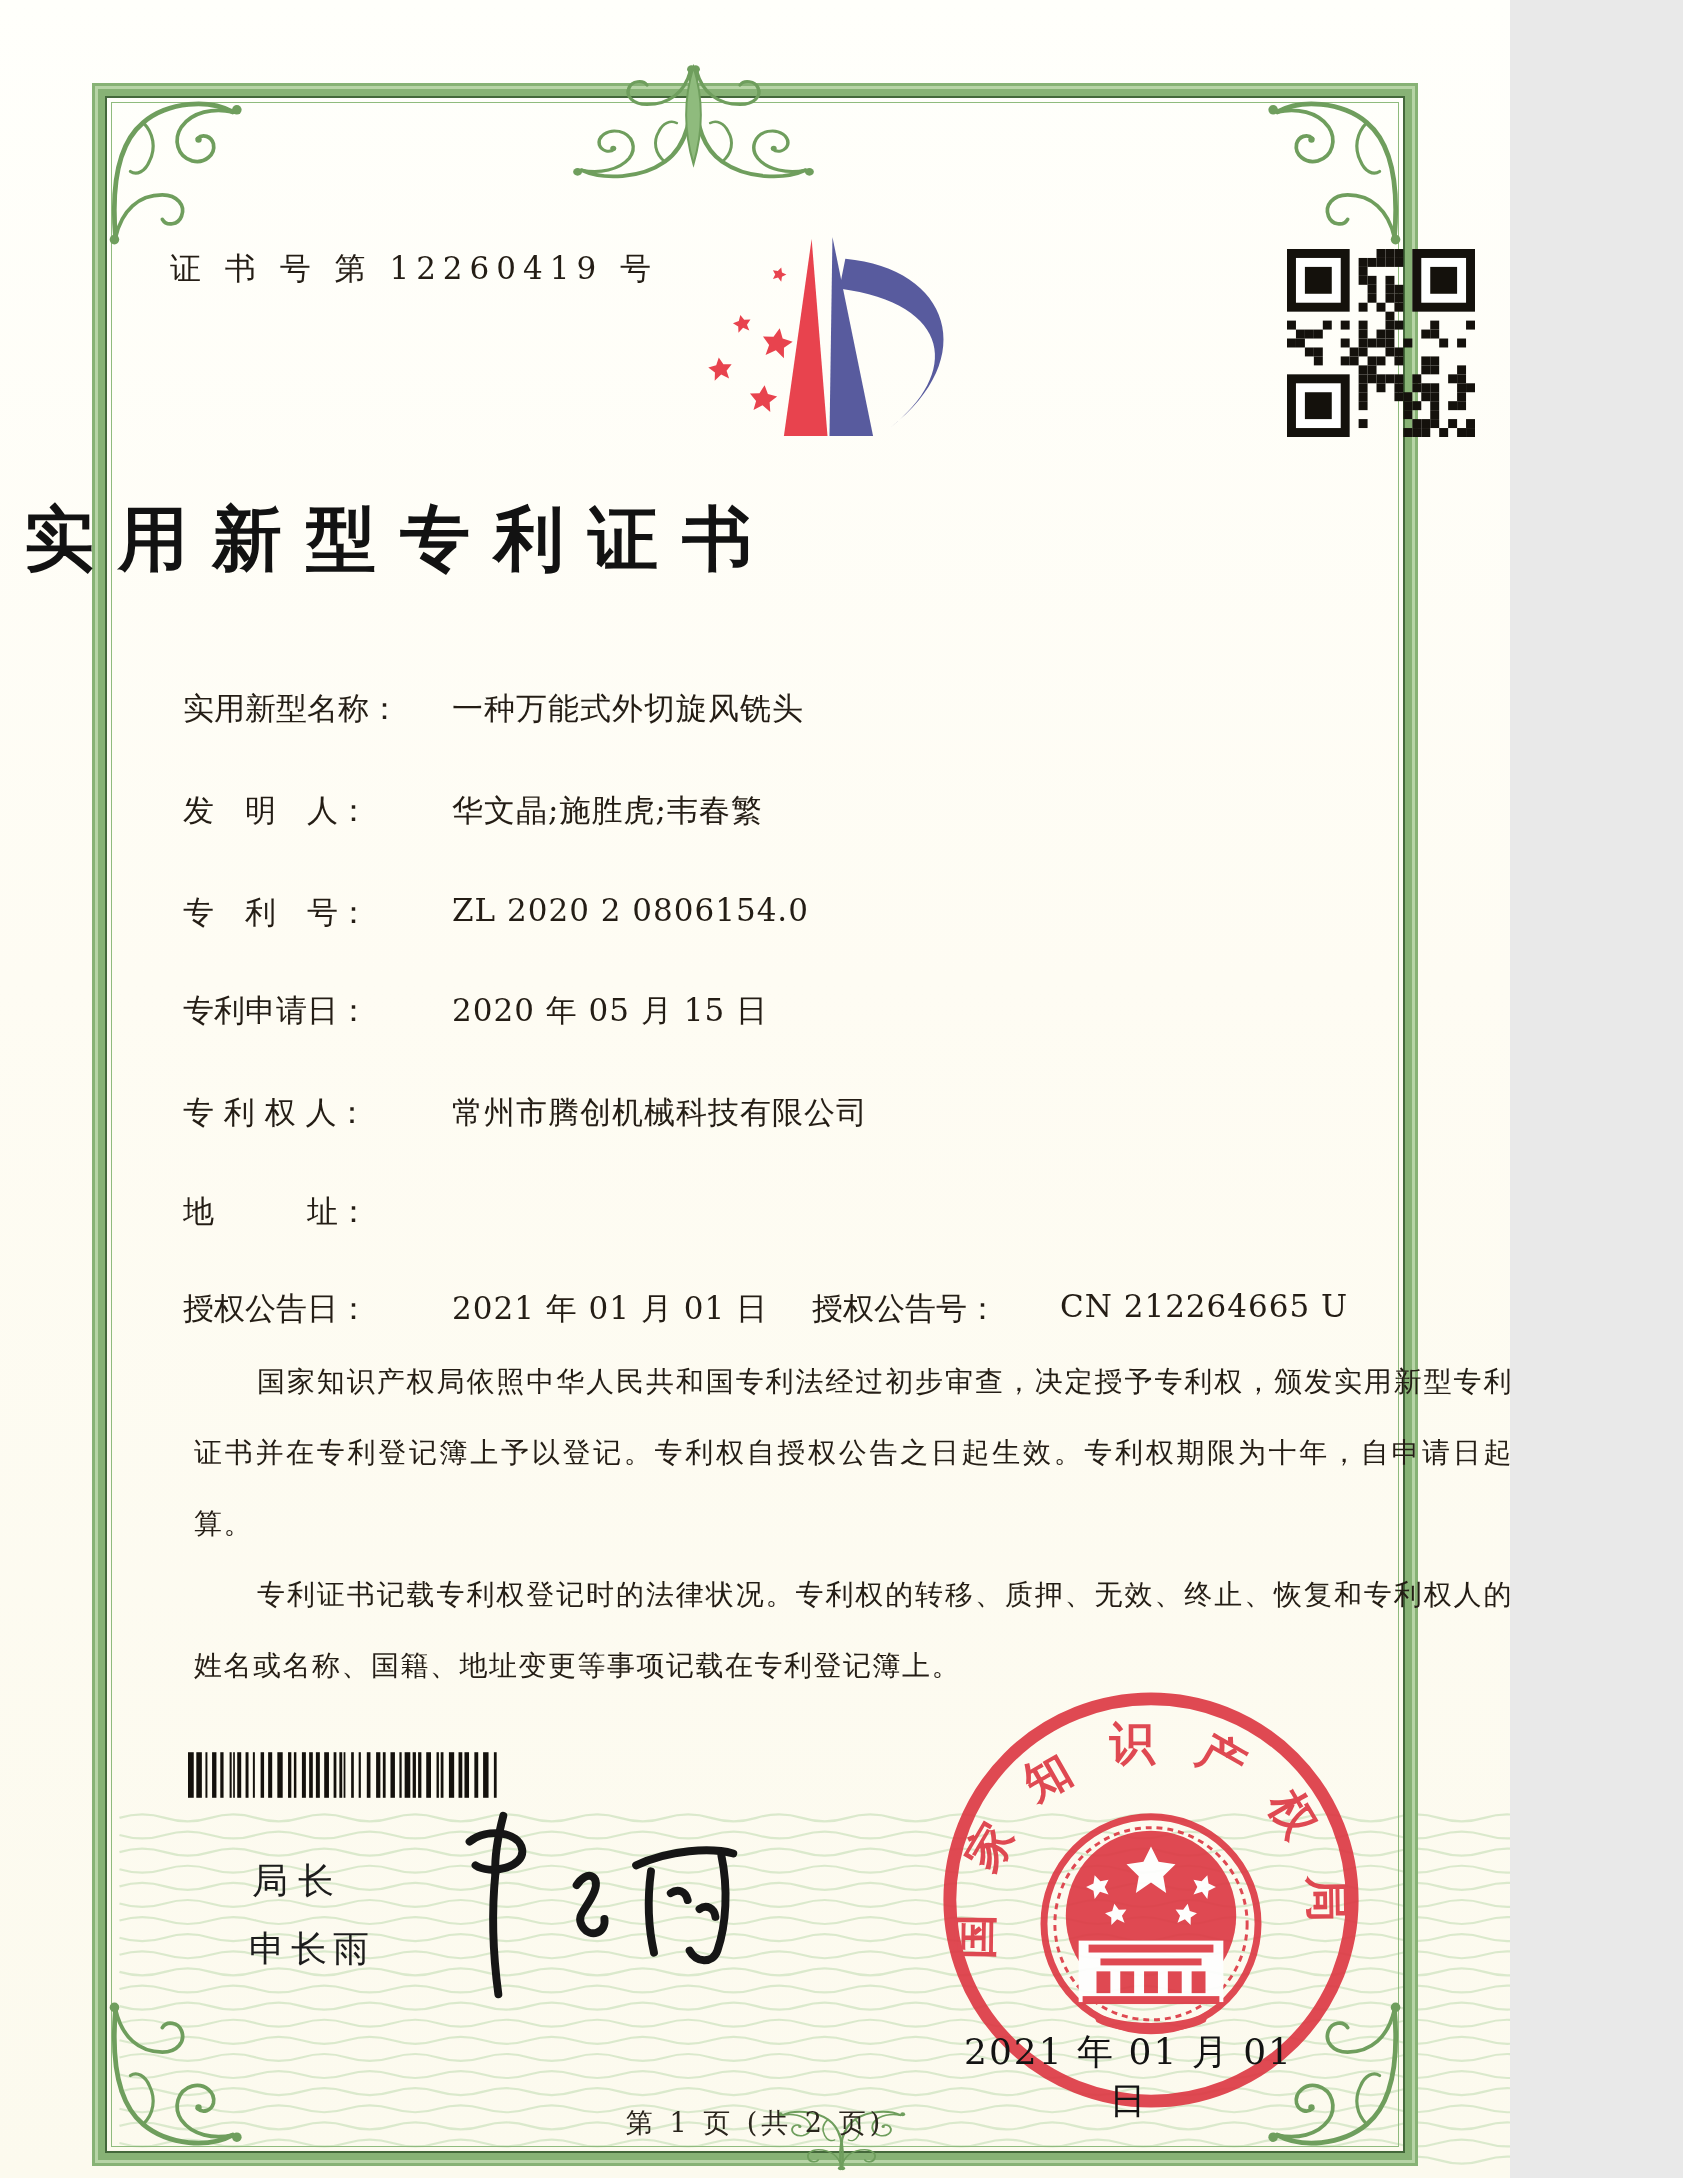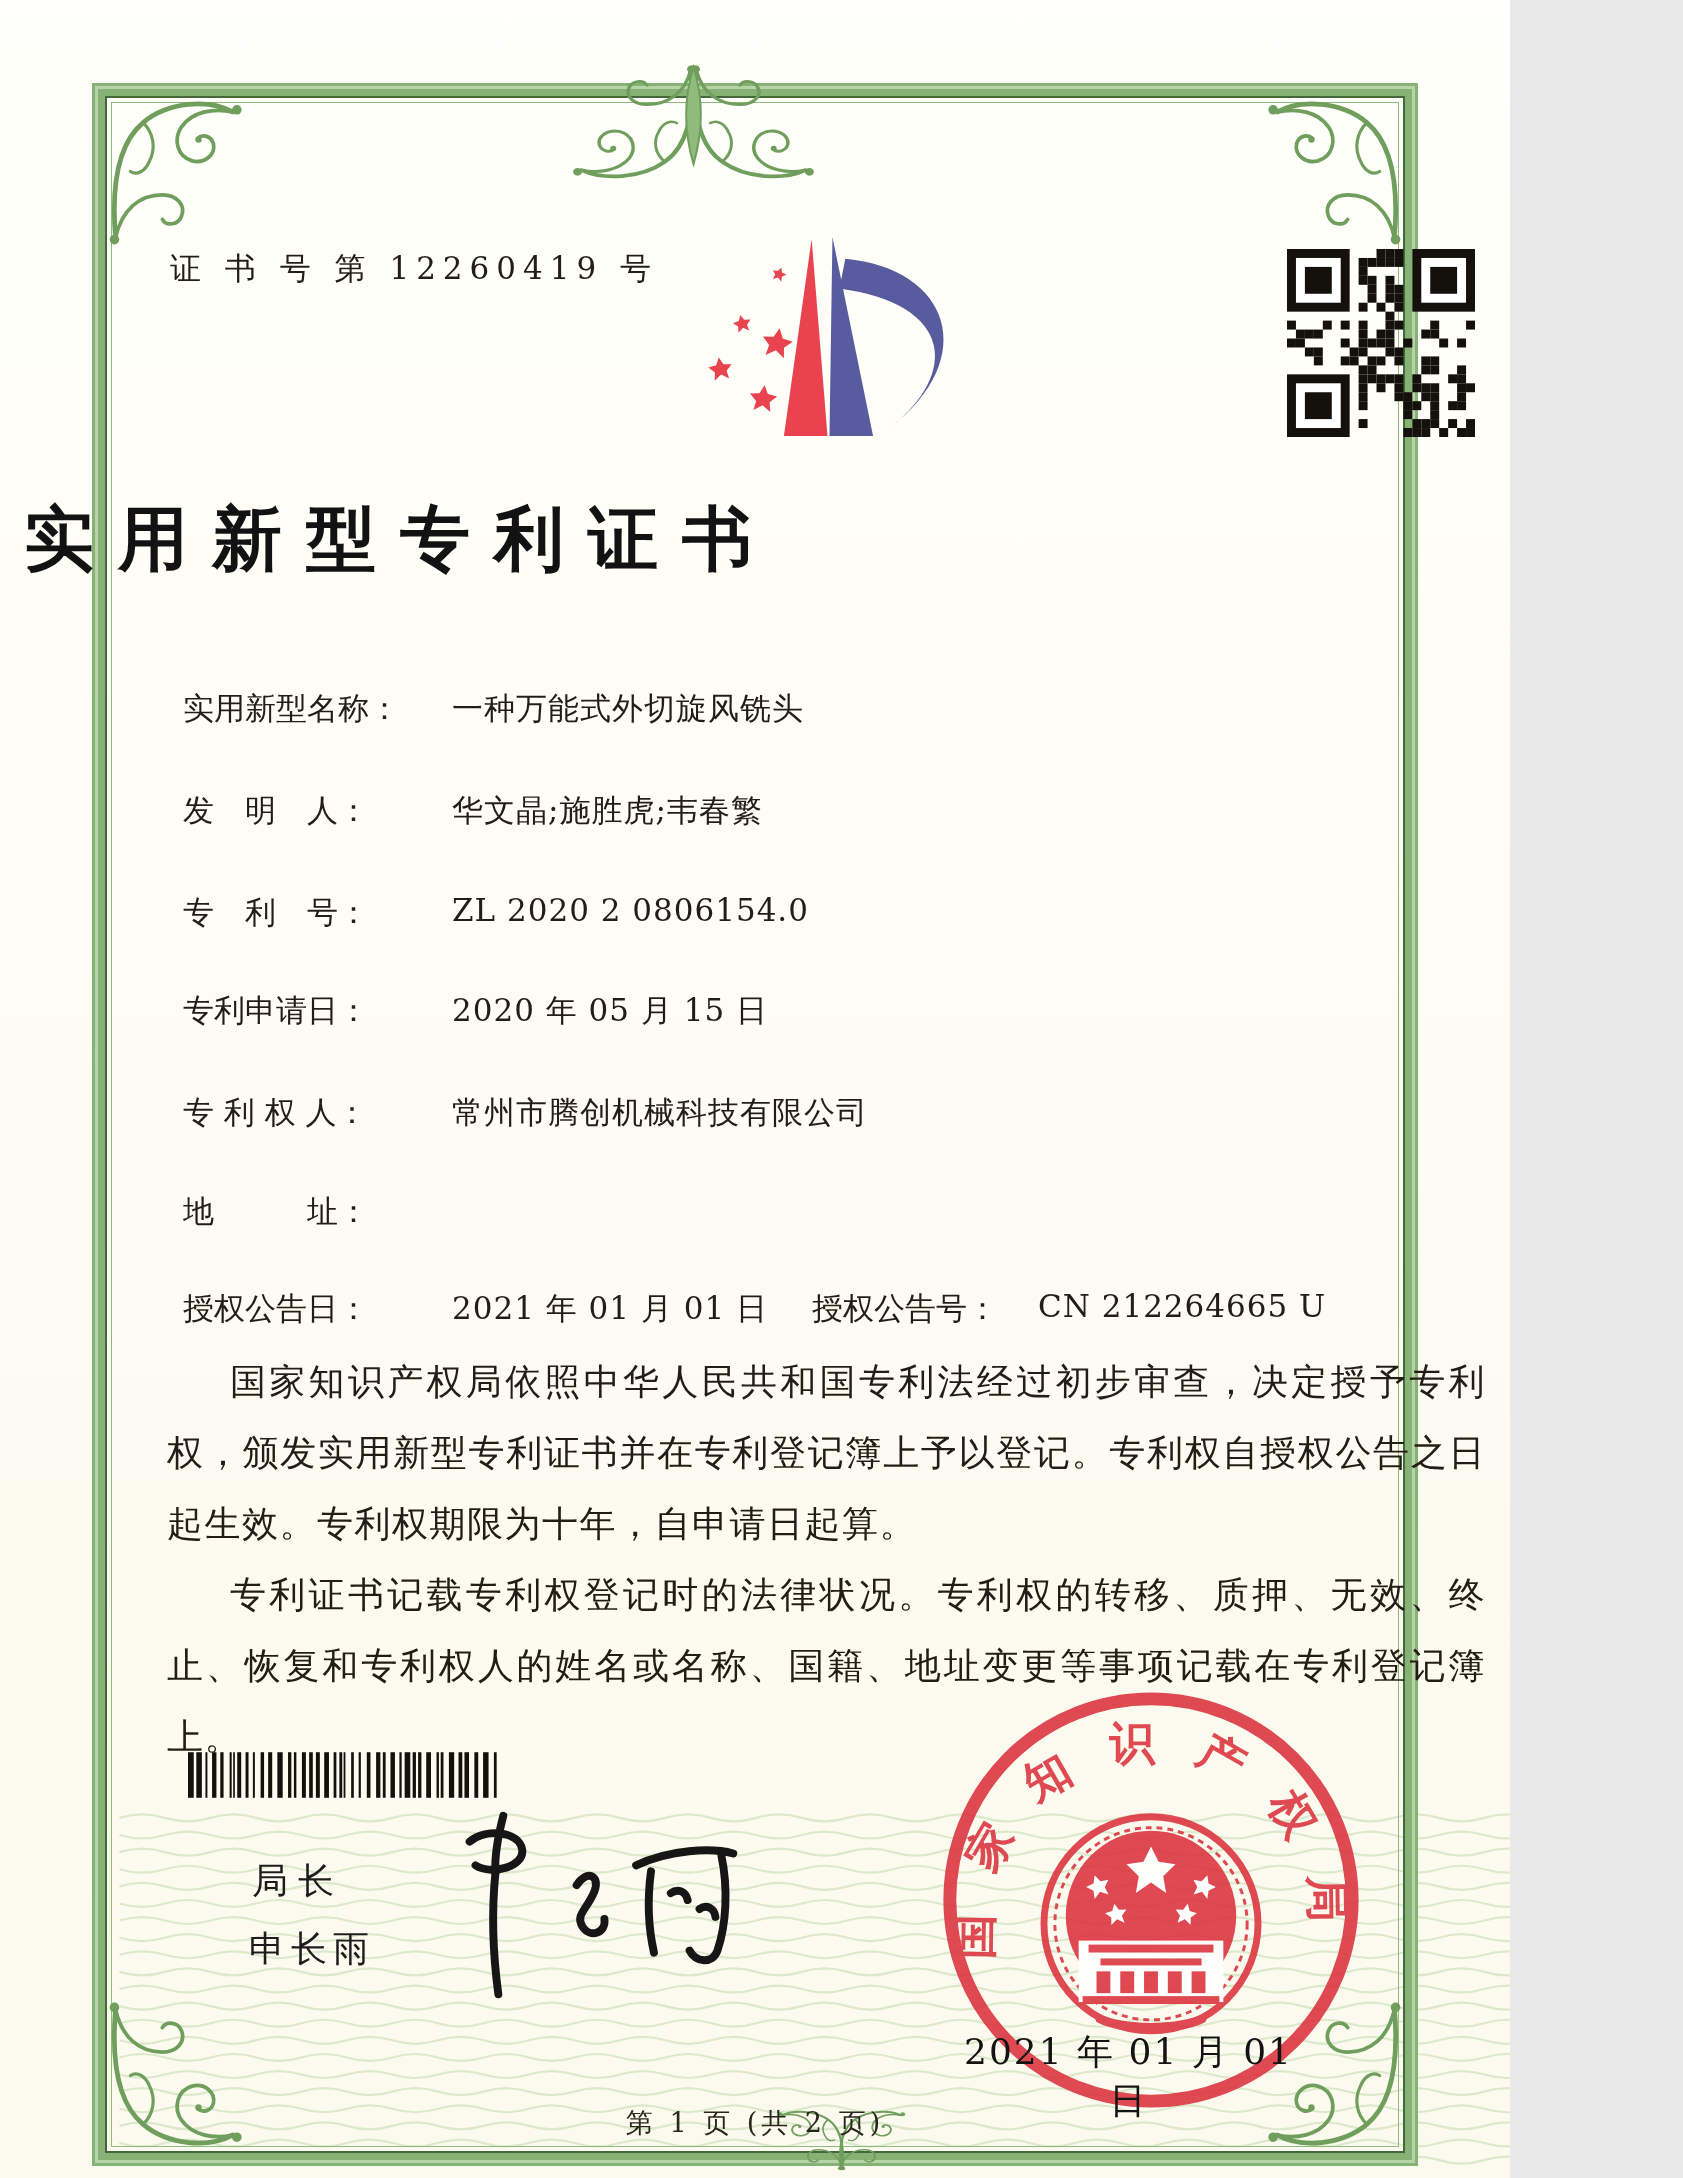--- a/index.html
+++ b/index.html
@@ -21,23 +21,23 @@
   
   #waves-wrap{position:absolute;left:119px;top:1808px;width:1445px;height:362px;}
   #waves-svg path{fill:none;stroke:#cfe3c0;stroke-width:2.2;opacity:.75;}
   
   .cert-no{position:absolute;left:170px;top:248px;font-size:31px;letter-spacing:7px;color:#241d15;}
   .title{position:absolute;left:0;right:0;top:493px;
          font-size:70px;font-weight:700;letter-spacing:24px;text-indent:24px;color:#121212;}
   .field{position:absolute;left:183px;width:1346px;font-size:31px;display:flex;color:#241d15;}
   .flabel{display:inline-block;width:269px;flex:0 0 269px;}
   .fvalue{letter-spacing:1px;}
-  .grant{position:absolute;left:629px;top:0;display:flex;}
+  .grant{position:absolute;left:629px;top:0;display:flex;gap:22px;}
   .grant .glabel{display:inline-block;width:226px;flex:0 0 226px;}
-  .paras{position:absolute;left:167px;top:1346px;width:1319px;font-size:36px;
+  .paras{position:absolute;left:194px;top:1346px;width:1319px;font-size:28px;
          line-height:71px;letter-spacing:1.5px;text-align:justify;color:#241d15;}
   .paras p{margin:0;text-indent:63px;}
   .officer-title{position:absolute;left:252px;top:1857px;font-size:36px;letter-spacing:10px;
                  font-family:"DejaVu Sans","Liberation Sans",sans-serif;color:#1c1c1c;}
   .officer-name{position:absolute;left:249px;top:1925px;font-size:36px;letter-spacing:6px;
                 font-family:"DejaVu Sans","Liberation Sans",sans-serif;color:#1c1c1c;}
   .footer{position:absolute;left:0;right:0;top:2105px;text-align:center;font-size:27px;
           letter-spacing:4px;color:#2a251d;}
   
   #logo{position:absolute;left:661px;top:233px;width:332px;height:213px;}

